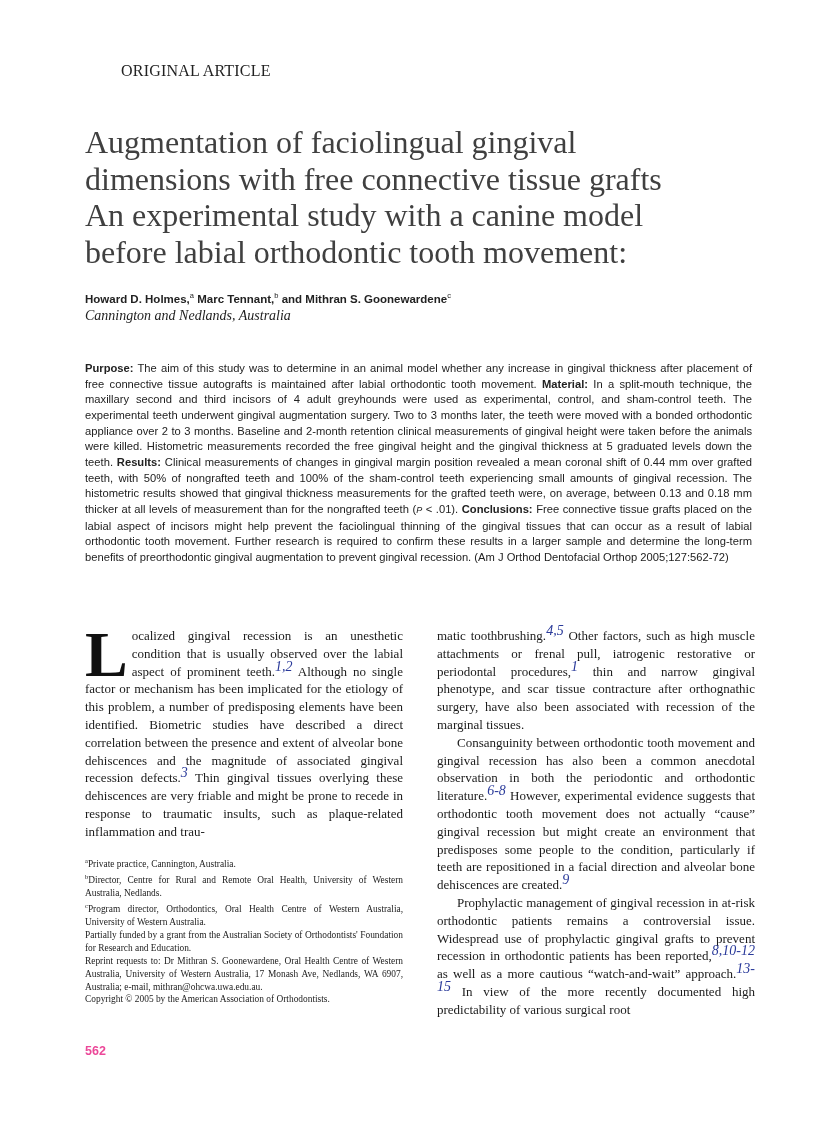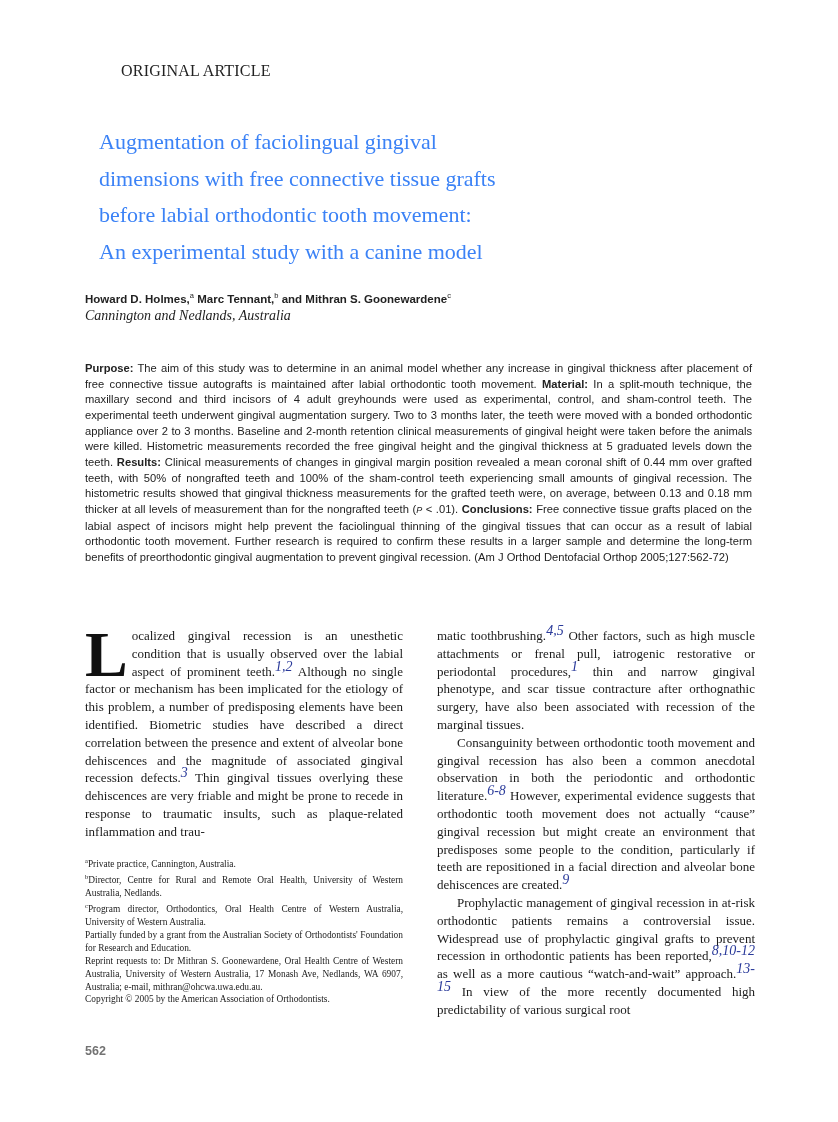--- a/index.html
+++ b/index.html
@@ -3,22 +3,22 @@
 <meta charset="utf-8">
 <style>
   html, body { margin: 0; padding: 0; background: #ffffff; }
   body { width: 838px; height: 1122px; position: relative; overflow: hidden; color: #111; }
   .abs { position: absolute; }
   .section-label {
     left: 85px; top: 62px;
     font-family: "Liberation Serif", serif; font-size: 16px; letter-spacing: 0.2px; color: #222; margin-left: 36px;
   }
   .title {
-    left: 99px; top: 124px; width: 700px;
-    font-family: "Liberation Serif", serif; font-size: 22px; line-height: 36.5px; color: #3b82f6;
+    left: 85px; top: 124px; width: 700px;
+    font-family: "Liberation Serif", serif; font-size: 32px; line-height: 36.5px; color: #404040;
   }
   .title span { display: block; white-space: nowrap; }
   .authors {
     left: 85px; top: 291px;
     font-family: "Liberation Sans", sans-serif; font-size: 11.5px; font-weight: bold; color: #222;
   }
   .authors sup { font-size: 7.5px; font-weight: normal; }
   .affil-line {
     left: 85px; top: 308px;
     font-family: "Liberation Serif", serif; font-style: italic; font-size: 14px; color: #222;
@@ -45,33 +45,33 @@
   .cite { color: #2a3a9a; font-size: 14px; vertical-align: super; line-height: 0; font-style: italic; }
   .footnotes {
     left: 85px; top: 855px; width: 318px;
     font-family: "Liberation Serif", serif; font-size: 9.4px; line-height: 12.9px;
     text-align: justify; color: #222;
   }
   .footnotes div { margin: 0; }
   .footnotes sup { font-size: 6.5px; }
   .page-number {
     left: 85px; top: 1044px;
-    font-family: "Liberation Sans", sans-serif; font-weight: bold; font-size: 12.5px; color: #737373;
+    font-family: "Liberation Sans", sans-serif; font-weight: bold; font-size: 12.5px; color: #ec4899;
   }
 </style>
 </head>
 <body>
 
 <div class="abs section-label">ORIGINAL ARTICLE</div>
 
 <div class="abs title">
   <span>Augmentation of faciolingual gingival</span>
   <span>dimensions with free connective tissue grafts</span>
+  <span>An experimental study with a canine model</span>
   <span>before labial orthodontic tooth movement:</span>
-  <span>An experimental study with a canine model</span>
 </div>
 
 <div class="abs authors">
   <span>Howard D. Holmes,</span><sup>a</sup>
   <span>Marc Tennant,</span><sup>b</sup>
   <span>and Mithran S. Goonewardene</span><sup>c</sup>
 </div>
 <div class="abs affil-line">Cannington and Nedlands, Australia</div>
 
 <div class="abs abstract">

